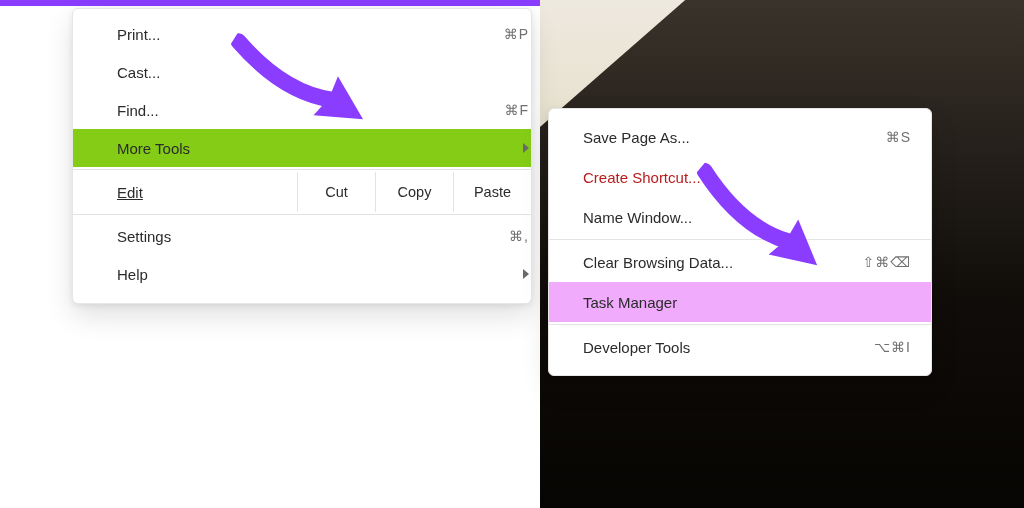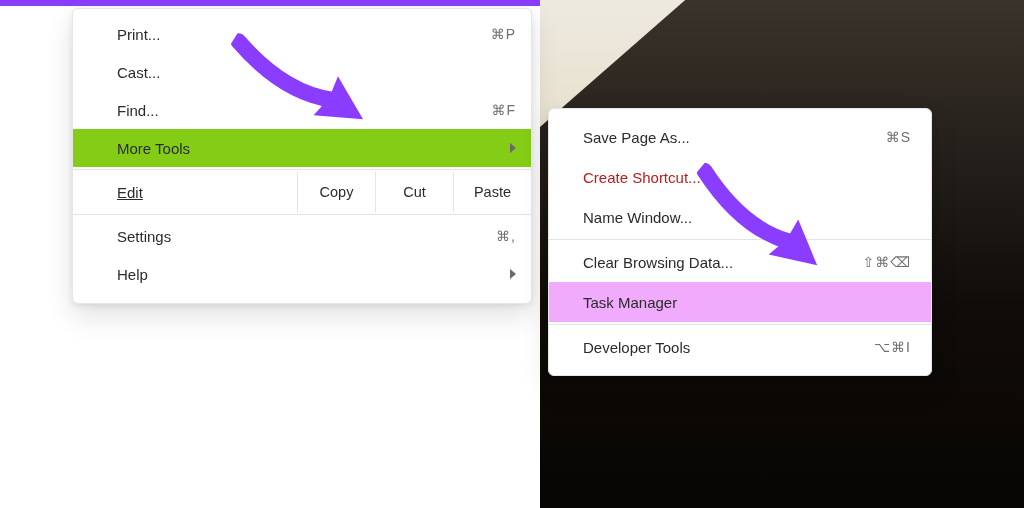--- a/index.html
+++ b/index.html
@@ -44,21 +44,21 @@
   .menu-main {
     top: 8px;
     left: 72px;
     width: 460px;
     padding: 6px 0 10px 0;
   }
   .row {
     display: flex;
     align-items: center;
     height: 38px;
-    padding: 0 15px 0 44px;
+    padding: 0 2px 0 44px;
     cursor: default;
     position: relative;
   }
   .row .label { flex: 1; }
   .row .shortcut { color: #707070; font-size: 14px; letter-spacing: 1px; }
   .row .arrow {
     width: 0; height: 0;
     border-top: 5px solid transparent;
     border-bottom: 5px solid transparent;
     border-left: 6px solid #6a6a6a;
@@ -136,24 +136,24 @@
   </div>
   <div class="row highlight">
     <span class="label">More Tools</span>
     <span class="arrow"></span>
   </div>
   <div class="sep"></div>
   <div class="edit-row">
     <span class="edit-label">Edit</span>
     <div class="btns">
       <div class="btn">
-          <span>Copy</span>
+          <span>Cut</span>
         </div>
       <div class="btn">
-          <span>Cut</span>
+          <span>Copy</span>
         </div>
       <div class="btn">
           <span>Paste</span>
         </div>
     </div>
   </div>
   <div class="sep"></div>
   <div class="row">
     <span class="label">Settings</span>
     <span class="shortcut">⌘,</span>

